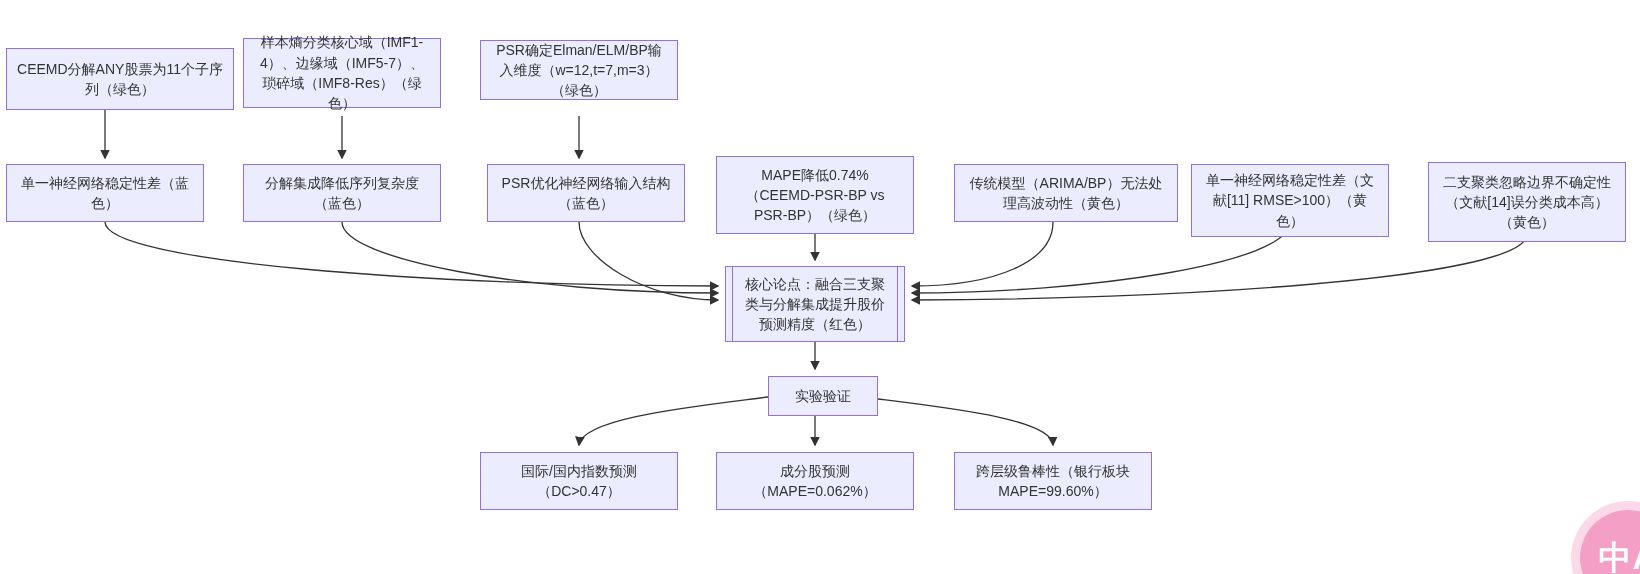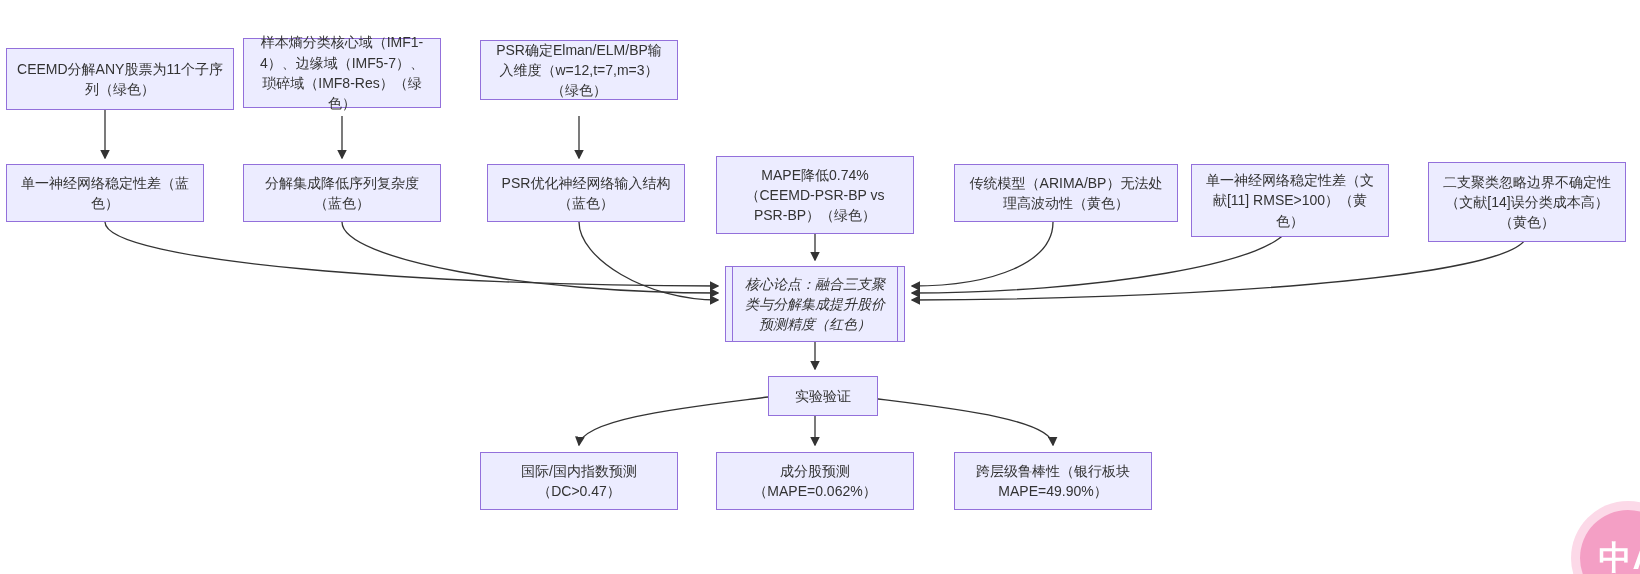--- a/index.html
+++ b/index.html
@@ -9,21 +9,21 @@
     font-family:"Liberation Sans","DejaVu Sans",sans-serif;
   }
   .edges{position:absolute;left:0;top:0;width:1640px;height:574px;pointer-events:none;}
   .node{
     position:absolute;box-sizing:border-box;
     background:#ECECFF;border:1px solid #9370DB;
     color:#333333;font-size:14px;line-height:1.45;
     display:flex;align-items:center;justify-content:center;
     text-align:center;padding:4px 10px;
   }
-  .node.subroutine{padding:2px 16px;font-style:italic;}
+  .node.subroutine{padding:2px 16px;}
   .node.subroutine::before,
   .node.subroutine::after{
     content:"";position:absolute;top:0;bottom:0;width:0;
     border-left:1px solid #9370DB;
   }
   .node.subroutine::before{left:6px;}
   .node.subroutine::after{right:6px;}
   .translate-fab{
     position:absolute;left:1580px;top:510px;width:96px;height:96px;
     border-radius:50%;background:#f49fc5;
@@ -110,18 +110,18 @@
 
 <div class="node" style="left:480px;top:452px;width:198px;height:58px">
   <span>国际/国内指数预测（DC&gt;0.47）</span>
 </div>
 
 <div class="node" style="left:716px;top:452px;width:198px;height:58px">
   <span>成分股预测（MAPE=0.062%）</span>
 </div>
 
 <div class="node" style="left:954px;top:452px;width:198px;height:58px">
-  <span>跨层级鲁棒性（银行板块MAPE=49.90%）</span>
+  <span>跨层级鲁棒性（银行板块MAPE=99.60%）</span>
 </div>
 
 <div class="translate-fab">
   <span>中A</span>
 </div>
 
 </body></html>

